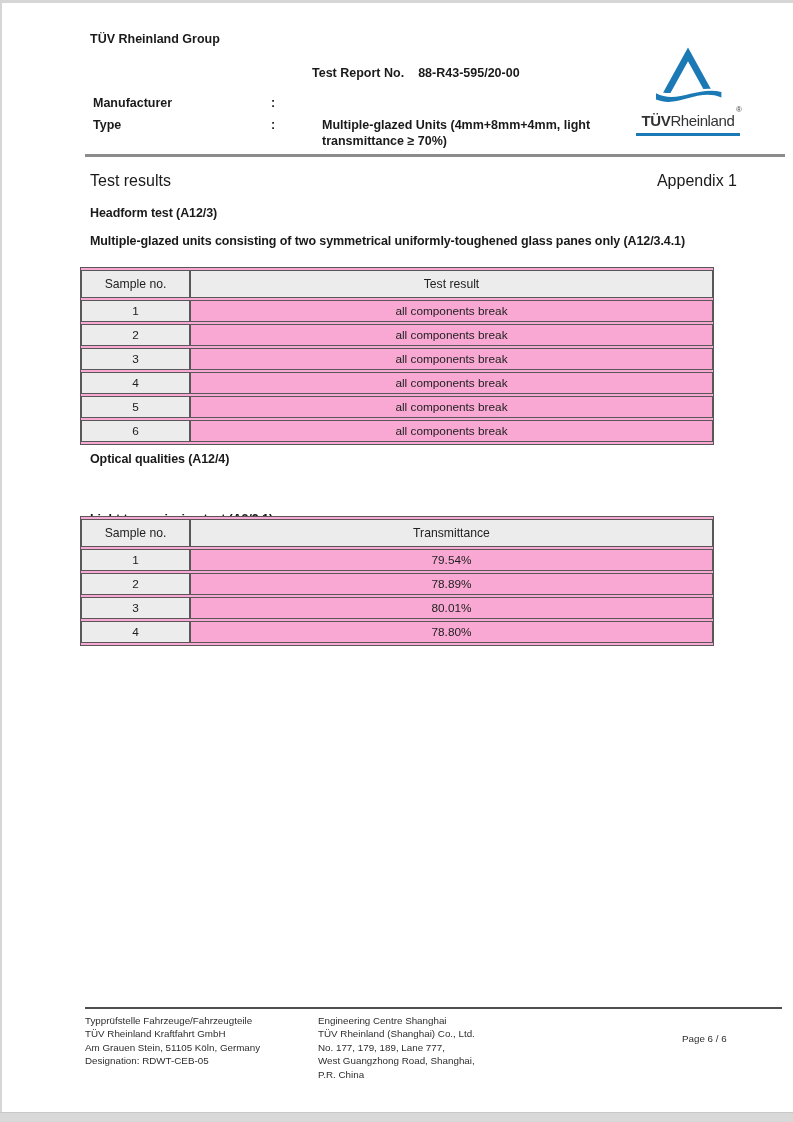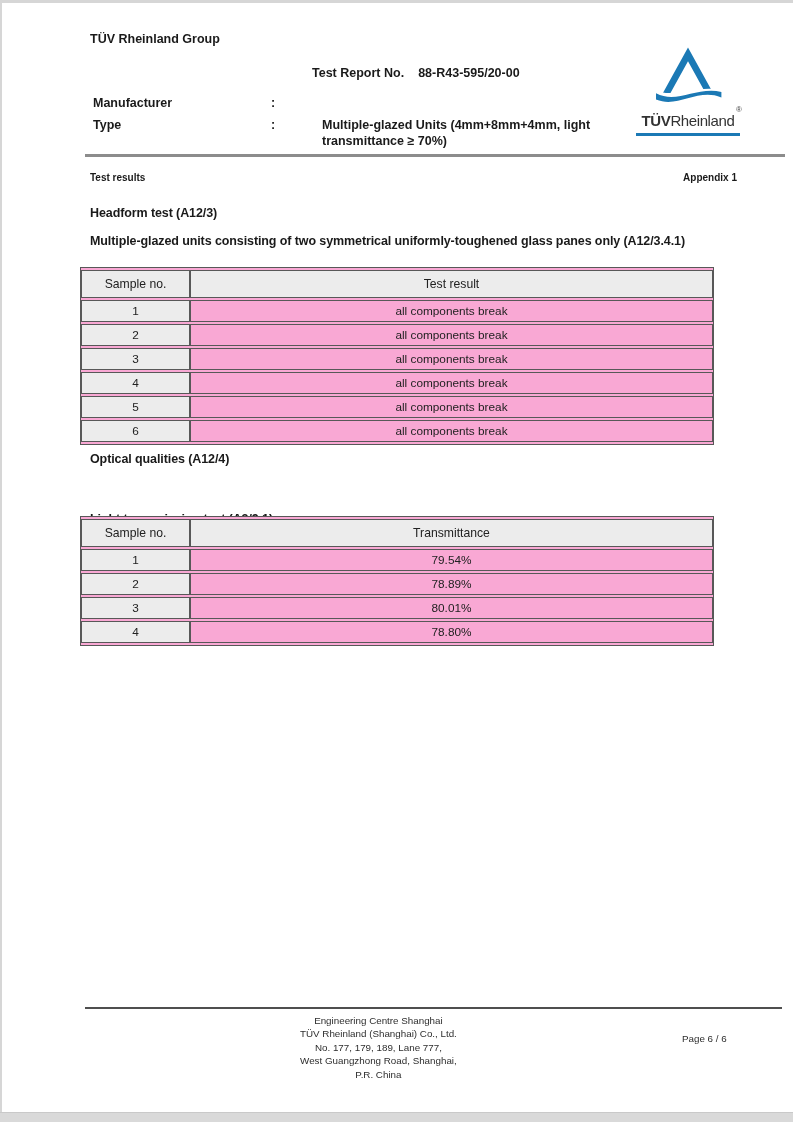--- a/index.html
+++ b/index.html
@@ -27,21 +27,21 @@
   .report-line .num { margin-left:14px; }
 
   .fields { position:absolute; top:95px; left:93px; width:500px; }
   .field-row { display:flex; align-items:flex-start; margin-bottom:6px; font-size:12.5px; font-weight:bold; line-height:16px;gap:39px; }
   .field-label { width:139px; flex:none; }
   .field-colon { width:12px; flex:none; }
   .field-value { width:300px; }
 
   .header-rule { position:absolute; top:154px; left:85px; width:700px; height:3px; background:#8c8c8c; }
 
-  .results-line { position:absolute; top:172px; left:90px; width:647px; display:flex; justify-content:space-between; font-size:10px; font-weight:bold; }
+  .results-line { position:absolute; top:172px; left:90px; width:647px; display:flex; justify-content:space-between; font-size:16px; font-weight:normal; }
 
   .sec-title { position:absolute; left:90px; font-size:12.5px; font-weight:bold; letter-spacing:-0.1px; white-space:nowrap; }
   .t-headform { top:206px; }
   .t-headform-sub { top:234px; }
   .t-optical { top:452px; }
   .t-light { top:484px;margin-top:28px; }
 
   .tbl-wrap { position:absolute; left:80px; }
   .tbl1 { top:267px; }
   .tbl2 { top:516px; }
@@ -55,21 +55,21 @@
   }
   table.result-table th { background:#ececec; font-weight:normal; height:26px; font-size:12.2px; }
   table.result-table th.c-sample { width:99px; }
   table.result-table th.c-value { width:513px; }
   table.result-table td { height:20px; }
   table.result-table td.c-sample { background:#ececec; }
 
   .footer-rule { position:absolute; top:1007px; left:85px; width:697px; height:2px; background:#4f4f4f; }
   .footer-col { position:absolute; top:1014px; font-size:9.8px; line-height:13.4px; color:#2e2e2e; white-space:nowrap; }
   .f-col1 { left:85px; }
-  .f-col2 { left:300px;text-align:center; }
+  .f-col2 { left:318px; }
   .f-col3 { left:528px; }
   .f-col4 { left:682px;margin-top:18px; }
 </style>
 </head>
 <body>
 
 <div class="page">
   <div class="edge edge-top"></div>
   <div class="edge edge-left"></div>
   <div class="edge edge-bottom"></div>
@@ -178,20 +178,26 @@
           </tr>
           <tr>
             <td class="c-sample">4</td>
             <td class="c-value">78.80%</td>
           </tr>
         </tbody>
     </table>
   </div>
 
   <div class="footer-rule"></div>
+  <div class="footer-col f-col1">
+      <div>Typprüfstelle Fahrzeuge/Fahrzeugteile</div>
+      <div>TÜV Rheinland Kraftfahrt GmbH</div>
+      <div>Am Grauen Stein, 51105 Köln, Germany</div>
+      <div>Designation: RDWT-CEB-05</div>
+    </div>
   <div class="footer-col f-col2">
       <div>Engineering Centre Shanghai</div>
       <div>TÜV Rheinland (Shanghai) Co., Ltd.</div>
       <div>No. 177, 179, 189, Lane 777,</div>
       <div>West Guangzhong Road, Shanghai,</div>
       <div>P.R. China</div>
     </div>
   <div class="footer-col f-col4">
       <div>Page 6 / 6</div>
     </div>

